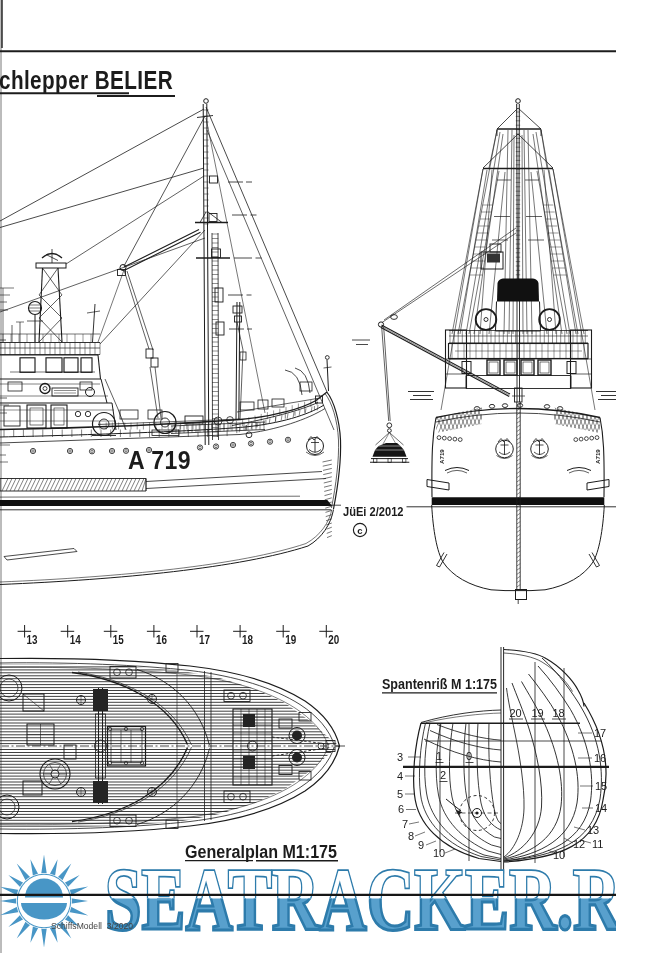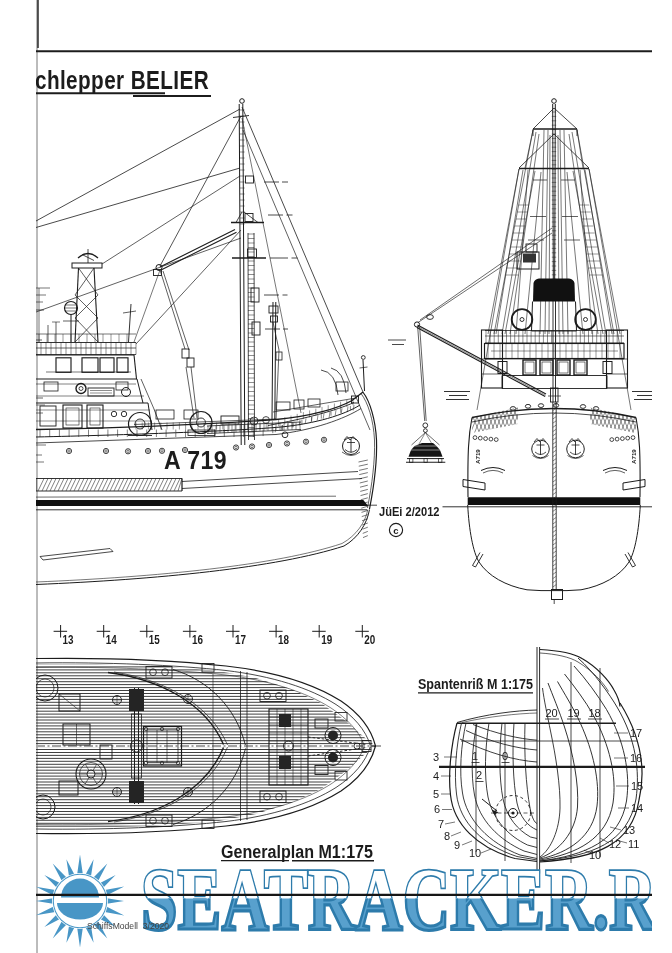--- a/index.html
+++ b/index.html
@@ -1,16 +1,16 @@
 <!DOCTYPE html>
 <html><head>
 <meta charset="utf-8">
 <style>
 html,body{margin:0;padding:0;background:#fff;}
-#page{position:relative;width:616px;height:953px;background:#fff;overflow:hidden;margin-left:36px;}
+#page{position:relative;width:616px;height:953px;background:#fff;overflow:hidden;}
 </style>
 </head>
 <body>
 <div id="page">
 <svg width="672" height="953" viewBox="0 0 672 953" xmlns="http://www.w3.org/2000/svg">
 <defs>
 <clipPath id="meshL">
           <path d="M436,417.5 L436,433 L482,424 L482,407.5 Z"></path>
         </clipPath>
 <clipPath id="meshR">

